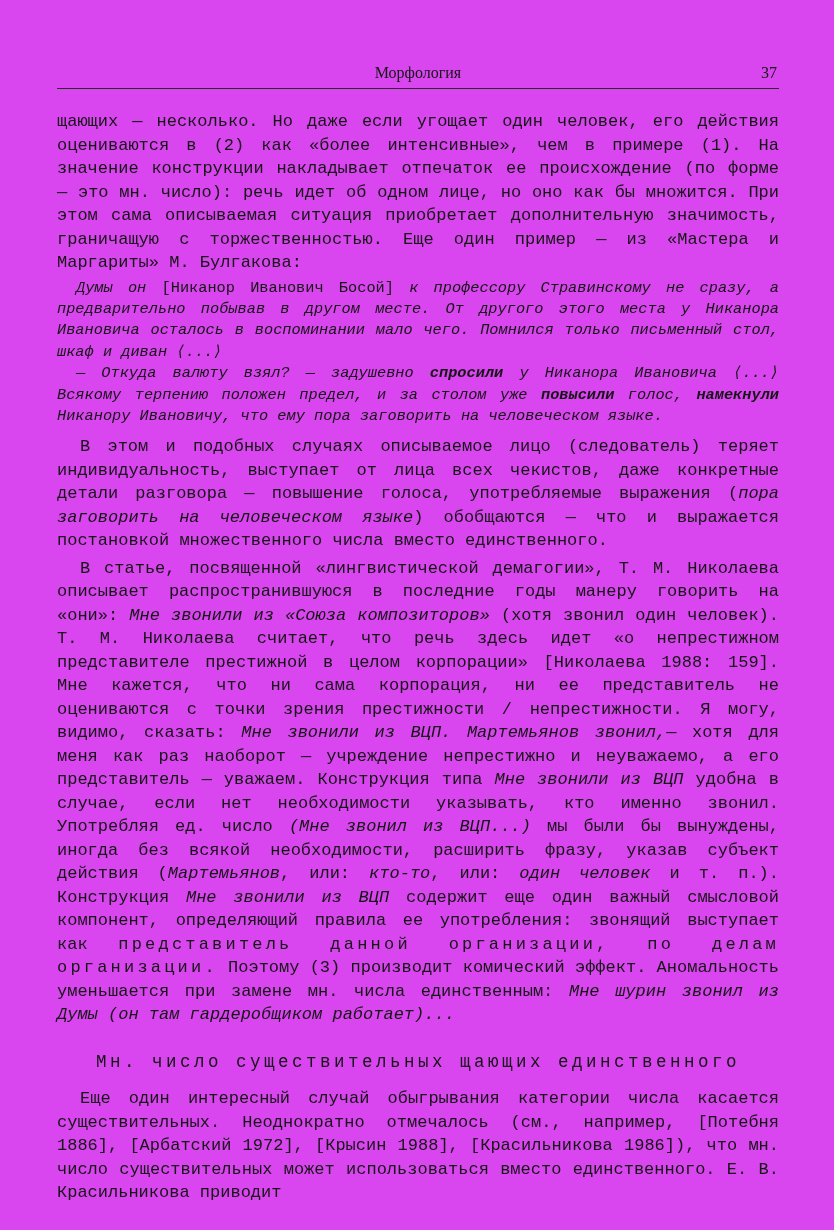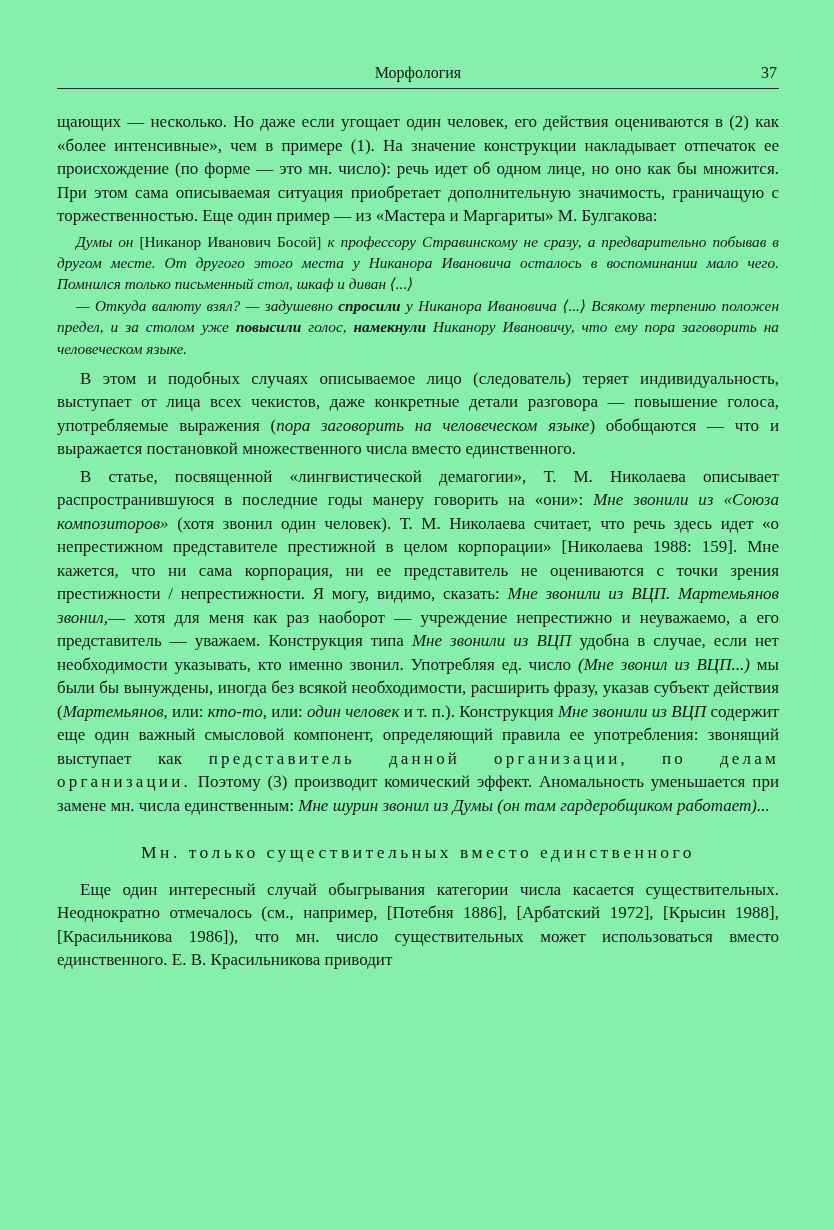--- a/index.html
+++ b/index.html
@@ -1,37 +1,37 @@
 <!DOCTYPE html>
 <html><head>
 <meta charset="utf-8">
 <style>
   html, body { margin: 0; padding: 0; background: #ffffff; }
   .page {
     width: 834px;
     height: 1230px;
     box-sizing: border-box;
-    background: #86efac;
+    background: #d946ef;
     padding: 64px 55px 0 57px;
     font-family: "Liberation Serif", "DejaVu Serif", serif;
     color: #161616;
     overflow: hidden;
   }
   .page-header {
     position: relative;
     height: 24px;
     border-bottom: 1px solid #2b2b2b;
     margin-bottom: 21px;
   }
   .running-title {
     position: absolute; left: 0; right: 0; top: 0;
     text-align: center; font-size: 16px;
   }
   .page-number { position: absolute; right: 2px; top: 0; font-size: 16px; }
-  .page-body { font-size: 17px; line-height: 23.5px; text-align: justify; }
+  .page-body { font-size: 17px; line-height: 23.5px; text-align: justify; font-family: Liberation Mono, monospace; }
   p, h2 { margin: 0; padding: 0; }
   .indent { text-indent: 23px; }
   .mt3 { margin-top: 3px; }
   .mt4 { margin-top: 4px; }
   .mt6 { margin-top: 8px; }
   .quote {
     font-size: 15.3px;
     line-height: 21.4px;
     text-indent: 19px;
   }
@@ -57,16 +57,16 @@
   <header class="page-header">
     <span class="running-title">Морфология</span>
     <span class="page-number">37</span>
   </header>
   <main class="page-body">
     <p class="body-para"><span>щающих — несколько. Но даже если угощает один человек, его действия оцениваются в (2) как «более интенсивные», чем в примере (1). На значение конструкции накладывает отпечаток ее происхождение (по форме — это мн. число): речь идет об одном лице, но оно как бы множится. При этом сама описываемая ситуация приобретает дополнительную значимость, граничащую с торжественностью. Еще один пример — из «Мастера и Маргариты» М. Булгакова:</span></p>
     <p class="quote mt3"><span class="seg-i">Думы он </span><span class="seg-r">[Никанор Иванович Босой]</span><span class="seg-i"> к профессору Стравинскому не сразу, а предварительно побывав в другом месте. От другого этого места у Никанора Ивановича осталось в воспоминании мало чего. Помнился только письменный стол, шкаф и диван ⟨...⟩</span></p>
     <p class="quote"><span class="seg-i">— Откуда валюту взял? — задушевно </span><span class="seg-bi">спросили</span><span class="seg-i"> у Никанора Ивановича ⟨...⟩ Всякому терпению положен предел, и за столом уже </span><span class="seg-bi">повысили</span><span class="seg-i"> голос, </span><span class="seg-bi">намекнули</span><span class="seg-i"> Никанору Ивановичу, что ему пора заговорить на человеческом языке.</span></p>
     <p class="body-para indent mt6"><span>В этом и подобных случаях описываемое лицо (следователь) теряет индивидуальность, выступает от лица всех чекистов, даже конкретные детали разговора — повышение голоса, употребляемые выражения (</span><span class="seg-i">пора заговорить на человеческом языке</span><span>) обобщаются — что и выражается постановкой множественного числа вместо единственного.</span></p>
     <p class="body-para indent mt4"><span>В статье, посвященной «лингвистической демагогии», Т. М. Николаева описывает распространившуюся в последние годы манеру говорить на «они»: </span><span class="seg-i">Мне звонили из «Союза композиторов»</span><span> (хотя звонил один человек). Т. М. Николаева считает, что речь здесь идет «о непрестижном представителе престижной в целом корпорации» [Николаева 1988: 159]. Мне кажется, что ни сама корпорация, ни ее представитель не оцениваются с точки зрения престижности / непрестижности. Я могу, видимо, сказать: </span><span class="seg-i">Мне звонили из ВЦП. Мартемьянов звонил,</span><span>— хотя для меня как раз наоборот — учреждение непрестижно и неуважаемо, а его представитель — уважаем. Конструкция типа </span><span class="seg-i">Мне звонили из ВЦП</span><span> удобна в случае, если нет необходимости указывать, кто именно звонил. Употребляя ед. число </span><span class="seg-i">(Мне звонил из ВЦП...)</span><span> мы были бы вынуждены, иногда без всякой необходимости, расширить фразу, указав субъект действия (</span><span class="seg-i">Мартемьянов</span><span>, или: </span><span class="seg-i">кто-то</span><span>, или: </span><span class="seg-i">один человек</span><span> и т. п.). Конструкция </span><span class="seg-i">Мне звонили из ВЦП</span><span> содержит еще один важный смысловой компонент, определяющий правила ее употребления: звонящий выступает как </span><span class="seg-sp">представитель данной организации, по делам организации.</span><span> Поэтому (3) производит комический эффект. Аномальность уменьшается при замене мн. числа единственным: </span><span class="seg-i">Мне шурин звонил из Думы (он там гардеробщиком работает)...</span></p>
-    <h2 class="section-heading"><span>Мн. только существительных вместо единственного</span></h2>
+    <h2 class="section-heading"><span>Мн. число существительных щающих единственного</span></h2>
     <p class="body-para indent"><span>Еще один интересный случай обыгрывания категории числа касается существительных. Неоднократно отмечалось (см., например, [Потебня 1886], [Арбатский 1972], [Крысин 1988], [Красильникова 1986]), что мн. число существительных может использоваться вместо единственного. Е. В. Красильникова приводит</span></p>
   </main>
 </div>
 
 </body></html>

